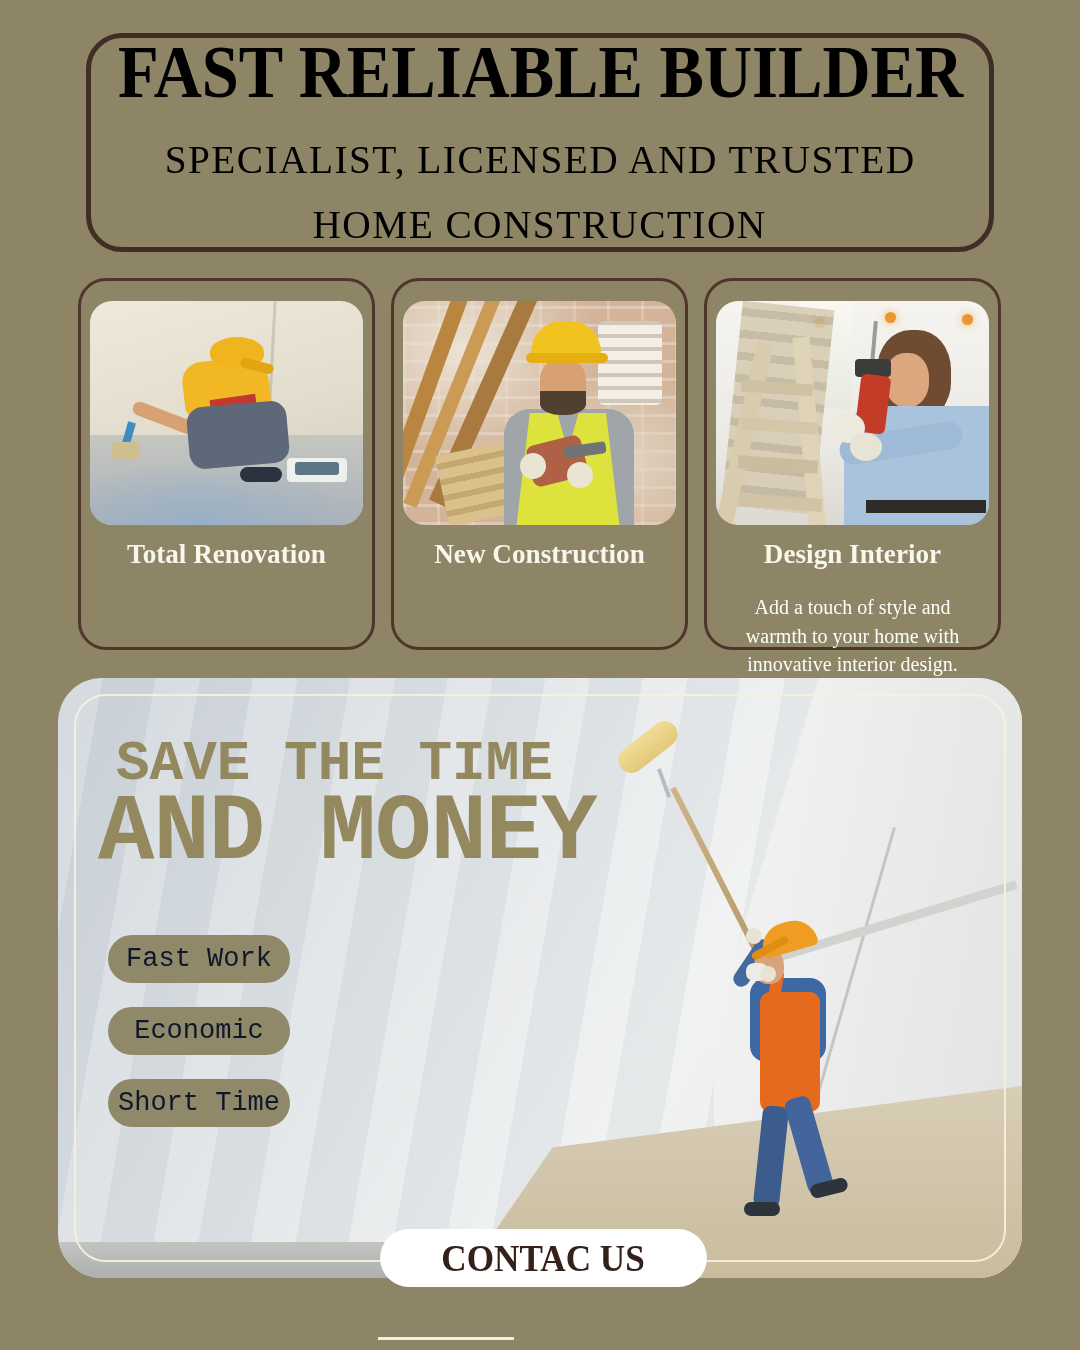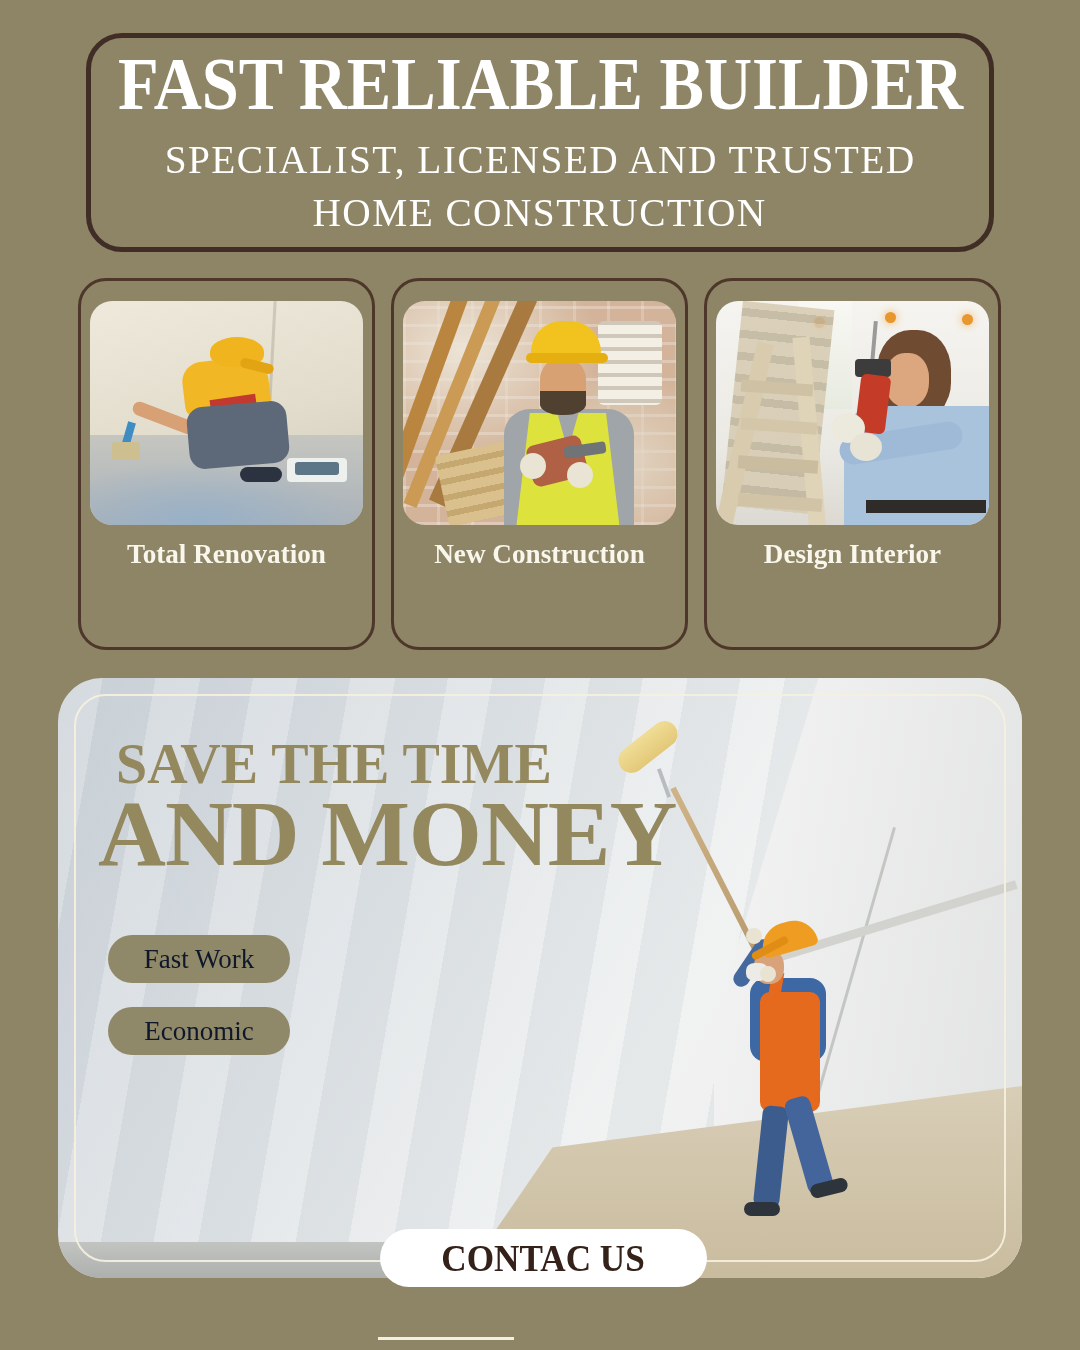--- a/index.html
+++ b/index.html
@@ -3,38 +3,38 @@
 <meta charset="utf-8">
 <style>
   html,body{margin:0;padding:0;}
   body{width:1080px;height:1350px;position:relative;overflow:hidden;
        background:#8d8565;font-family:"Liberation Serif","DejaVu Serif",serif;}
 
   
   .header-card{position:absolute;left:86px;top:33px;width:908px;height:219px;
     border:5px solid #402d26;border-radius:36px;box-sizing:border-box;
     display:flex;flex-direction:column;align-items:center;justify-content:center;
-    color:#ffffff;text-align:center;}
+    color:#000000;text-align:center;gap:12px;}
   .header-title{font-size:74px;font-weight:bold;line-height:1;margin:0 0 12px;
     transform:scaleX(0.9);white-space:nowrap;}
   .header-sub{font-size:41px;line-height:1.28;letter-spacing:1.5px;transform:scaleX(0.96);}
 
   
   .services{position:absolute;left:78px;top:278px;width:924px;display:flex;gap:16px;}
   .card{width:297px;height:372px;border:3px solid #4e362b;border-radius:28px;
     box-sizing:border-box;padding:20px 9px;}
   .card-photo{width:100%;height:224px;border-radius:22px;overflow:hidden;position:relative;}
   .card-title{text-align:center;font-size:28px;font-weight:bold;color:#f9f6ec;
     margin-top:13px;transform:scaleX(0.97);}
   .card-desc{text-align:center;font-size:20px;color:#fdfdf9;line-height:1.42;
     margin:5px auto 0;width:262px;}
 
   
   .promo{position:absolute;left:58px;top:678px;width:964px;height:600px;
-    border-radius:44px;overflow:hidden;}
+    border-radius:44px;overflow:hidden;font-family:Liberation Mono, monospace;}
   .promo-frame{position:absolute;inset:16px;border:2px solid rgba(246,240,222,.92);
     border-radius:32px;z-index:5;pointer-events:none;}
   .promo-title-small{position:absolute;left:58px;top:58px;font-size:56px;font-weight:bold;
     color:#94885e;z-index:6;line-height:1;white-space:nowrap;}
   .promo-title-big{position:absolute;left:40px;top:106px;font-size:94px;font-weight:bold;
     color:#94885e;z-index:6;line-height:1.05;letter-spacing:-1px;white-space:nowrap;}
   .benefits{position:absolute;left:50px;top:257px;z-index:6;list-style:none;margin:0;padding:0;
     display:flex;flex-direction:column;gap:24px;}
   .benefit-pill{width:182px;height:48px;border-radius:24px;background:#8f8969;
     display:flex;align-items:center;justify-content:center;
@@ -228,20 +228,21 @@
       <div class="p s3-shirt"></div>
       <div class="p s3-arm"></div>
       <div class="p s3-belt"></div>
       <div class="p s3-bit"></div>
       <div class="p s3-drillhead"></div>
       <div class="p s3-drill"></div>
       <div class="p s3-glove1"></div>
       <div class="p s3-glove2"></div>
     </div>
     <h2 class="card-title">Design Interior</h2>
+    <p class="card-desc">Add a touch of style and warmth to your home with innovative interior design.</p>
   </article>
 
 </section>
 
 <section class="promo">
   <div class="p pr-wall"></div>
   <div class="p pr-streaks"></div>
   <div class="p pr-corner"></div>
   <div class="p pr-seam1"></div>
   <div class="p pr-ledge"></div>
@@ -265,20 +266,21 @@
   <div class="p pr-hand1"></div>
   <div class="p pr-hand2"></div>
 
   <div class="promo-frame"></div>
   <div class="promo-title-small">SAVE THE TIME</div>
   <div class="promo-title-big">AND MONEY</div>
 
   <ul class="benefits">
     <li class="benefit-pill">Fast Work</li>
     <li class="benefit-pill">Economic</li>
+    <li class="benefit-pill">Short Time</li>
   </ul>
 </section>
 
 <button class="cta-button">
   <span>CONTAC US</span>
 </button>
 
 <footer class="footer">
   <div class="footer-line"></div>
   <div class="footer-text">www.capcut.com</div>

